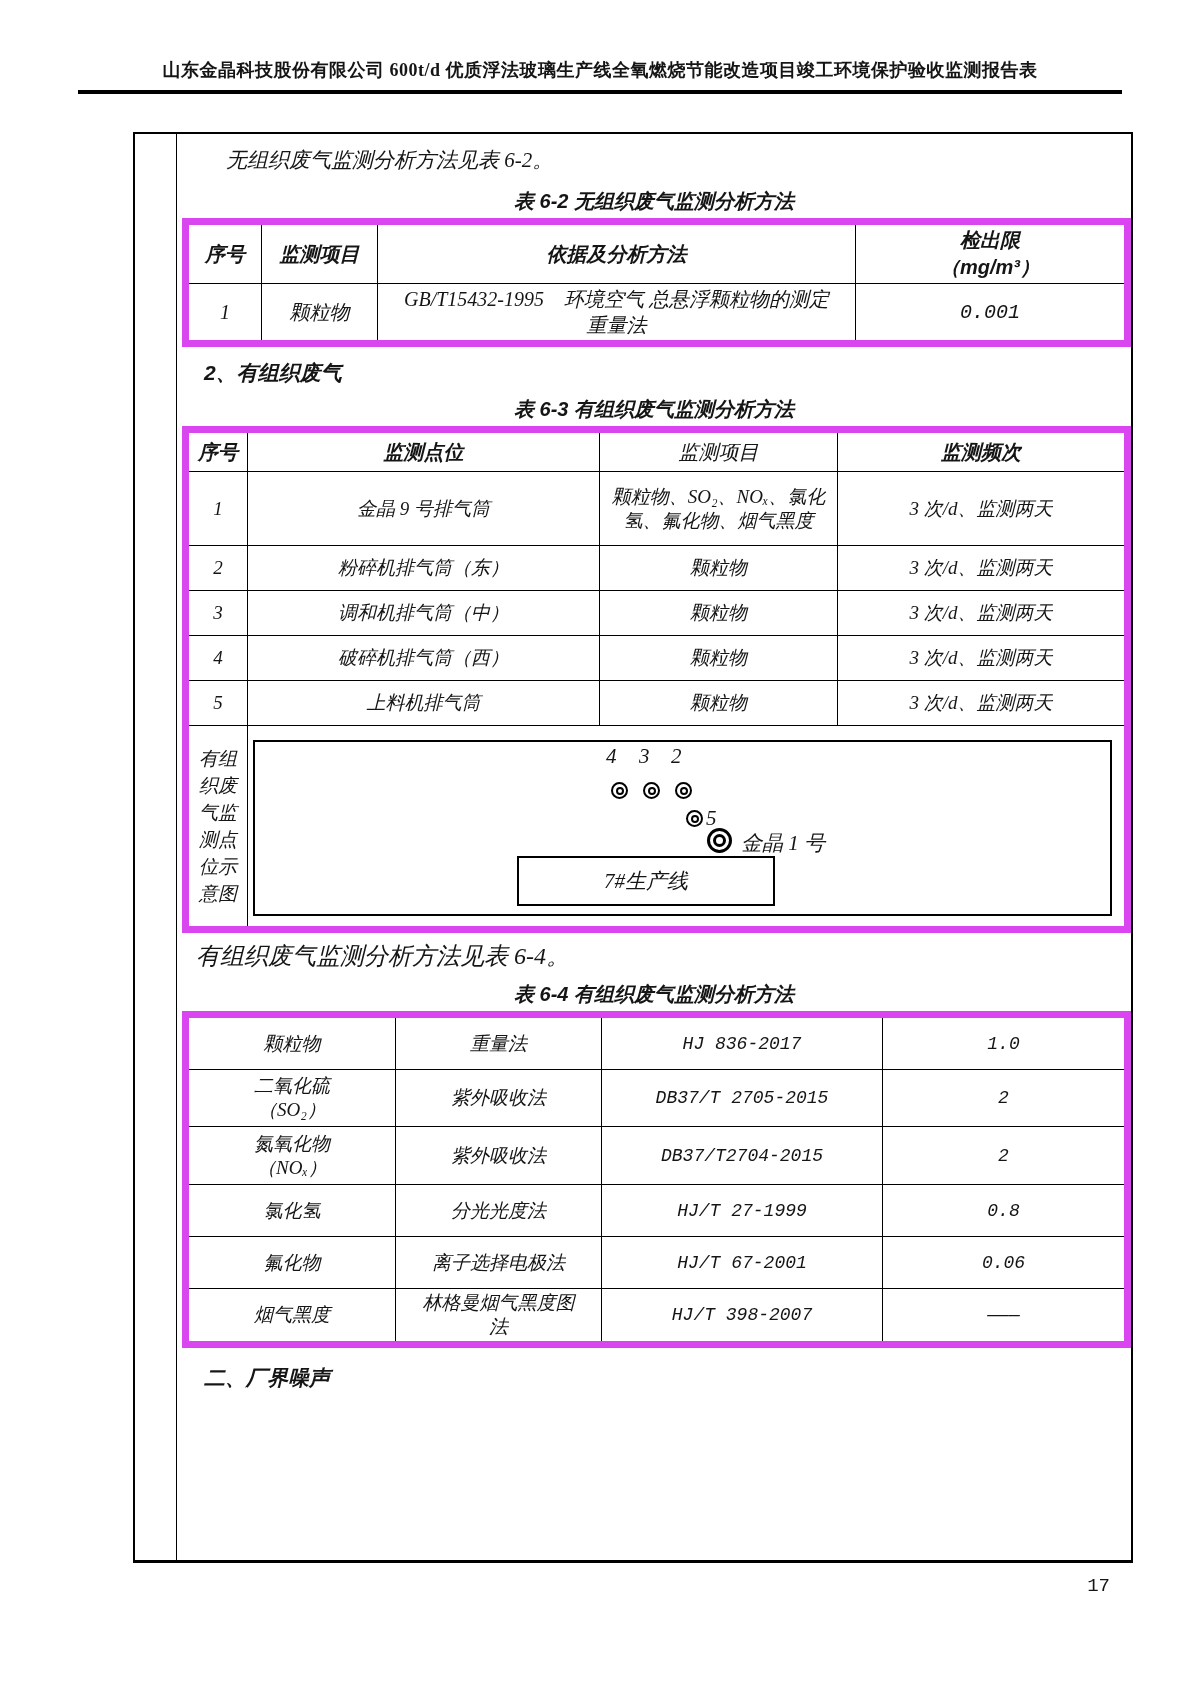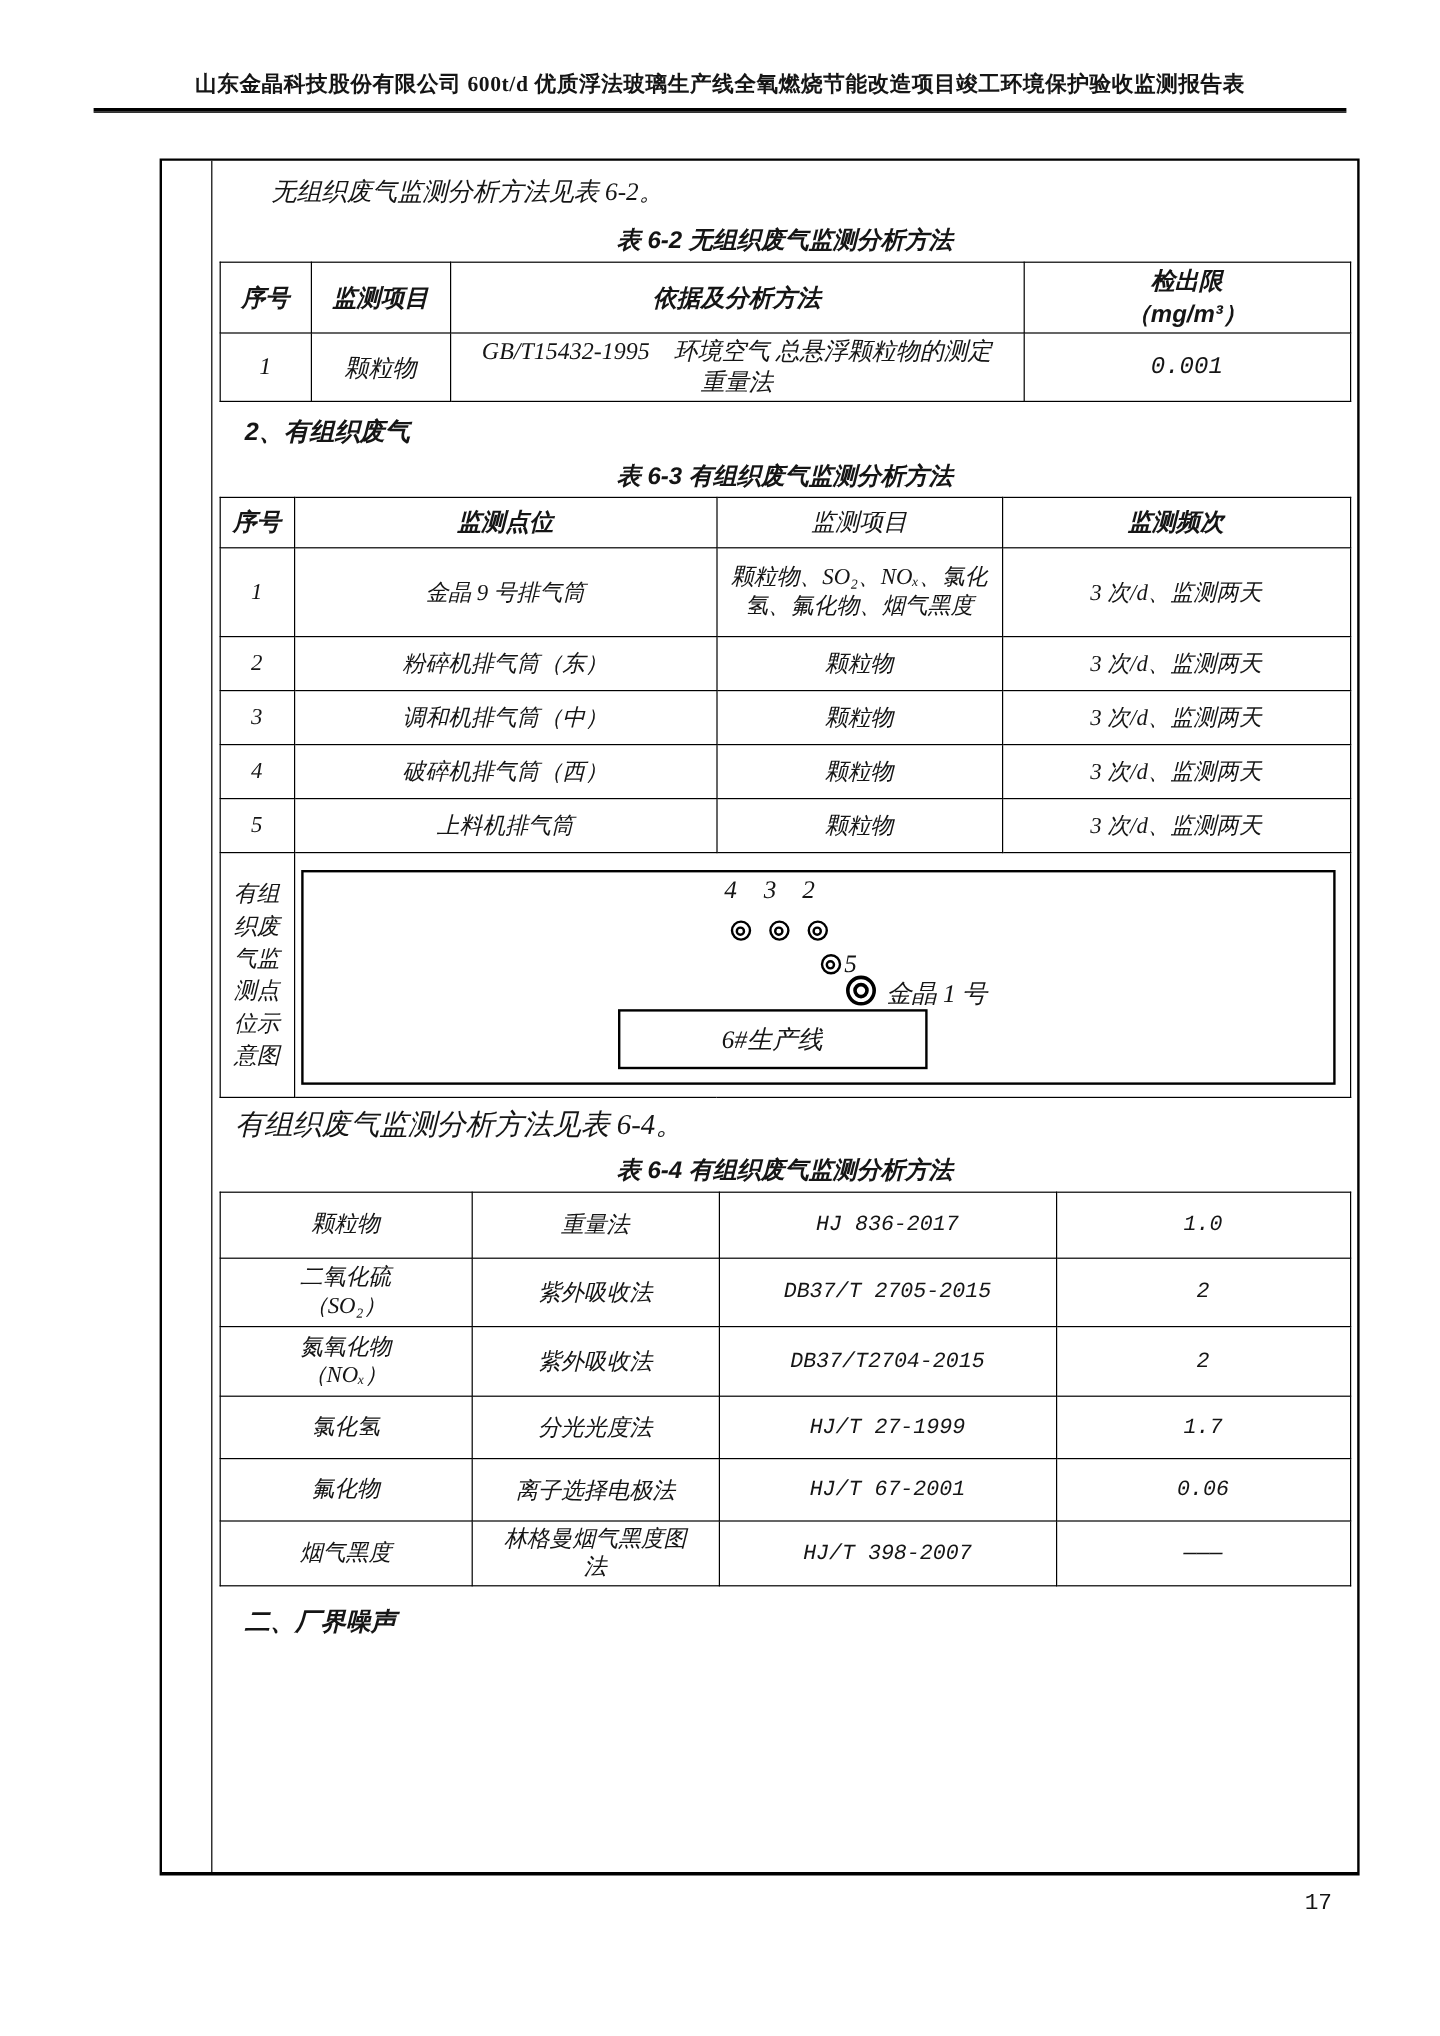--- a/index.html
+++ b/index.html
@@ -37,21 +37,21 @@
     font-family:"Liberation Sans","DejaVu Sans",sans-serif;
     font-size:21px; font-weight:bold; margin:12px 0 0 22px; line-height:28px;
   }
   .tbl-title {
     font-family:"Liberation Sans","DejaVu Sans",sans-serif;
     text-align:center; font-size:20px; font-weight:bold;
     margin-top:8px; line-height:26px;
   }
 
   table { border-collapse:collapse; width:942px; margin:4px auto 0 auto; table-layout:fixed; }
-  table, .bt { border:1px solid #d946ef; }
+  table, .bt { border:7px solid #d946ef; }
   td, th { border:1.5px solid #000; text-align:center; vertical-align:middle; padding:2px 6px; }
   th {
     font-family:"Liberation Sans","DejaVu Sans",sans-serif;
     font-size:20px; font-weight:bold;
   }
   td { font-size:19px; }
   .pre { white-space:pre-line; }
   .mono { font-family:"Liberation Mono","DejaVu Sans Mono",monospace; font-size:18px; }
   .serif-th { font-family:"Liberation Serif","DejaVu Serif",serif; }
 
@@ -191,21 +191,21 @@
             <span class="pt-num" style="left:351px; top:2px">4</span>
             <span class="pt-num" style="left:384px; top:2px">3</span>
             <span class="pt-num" style="left:416px; top:2px">2</span>
             <span class="dc" style="left:356px; top:40px"></span>
             <span class="dc" style="left:388px; top:40px"></span>
             <span class="dc" style="left:420px; top:40px"></span>
             <span class="dc" style="left:431px; top:68px"></span>
             <span class="pt-num" style="left:451px; top:64px">5</span>
             <span class="dc-big" style="left:452px; top:86px"></span>
             <span class="stack-label" style="left:486px; top:87px">金晶 1 号</span>
-            <div class="prod-box">6#生产线</div>
+            <div class="prod-box">7#生产线</div>
           </div>
         </td>
       </tr>
     </tbody>
       </table>
 
     <p class="para-small">有组织废气监测分析方法见表 6-4。</p>
 
     <div class="tbl-title">表 6-4 有组织废气监测分析方法</div>
     <table class="t64">
@@ -233,21 +233,21 @@
         <td class="name pre">氮氧化物
 （NOₓ）</td>
         <td>紫外吸收法</td>
         <td class="mono">DB37/T2704-2015</td>
         <td class="mono">2</td>
       </tr>
       <tr class="r3">
         <td class="name pre">氯化氢</td>
         <td>分光光度法</td>
         <td class="mono">HJ/T 27-1999</td>
-        <td class="mono">1.7</td>
+        <td class="mono">0.8</td>
       </tr>
       <tr class="r4">
         <td class="name pre">氟化物</td>
         <td>离子选择电极法</td>
         <td class="mono">HJ/T 67-2001</td>
         <td class="mono">0.06</td>
       </tr>
       <tr class="r5">
         <td class="name pre">烟气黑度</td>
         <td class="pre" style="line-height:24px">林格曼烟气黑度图

